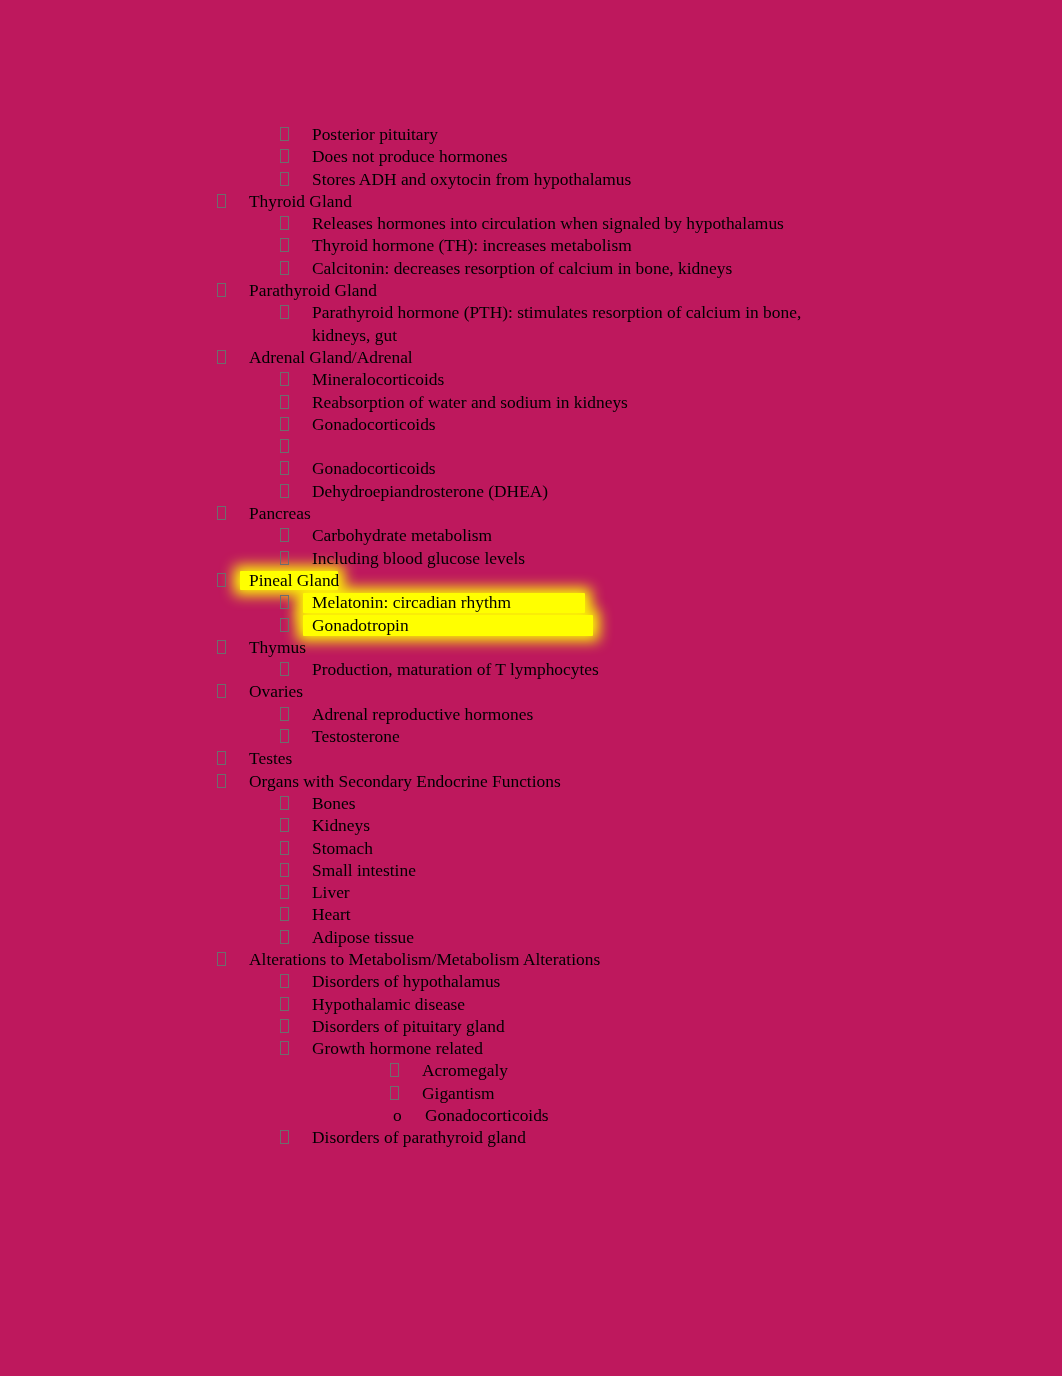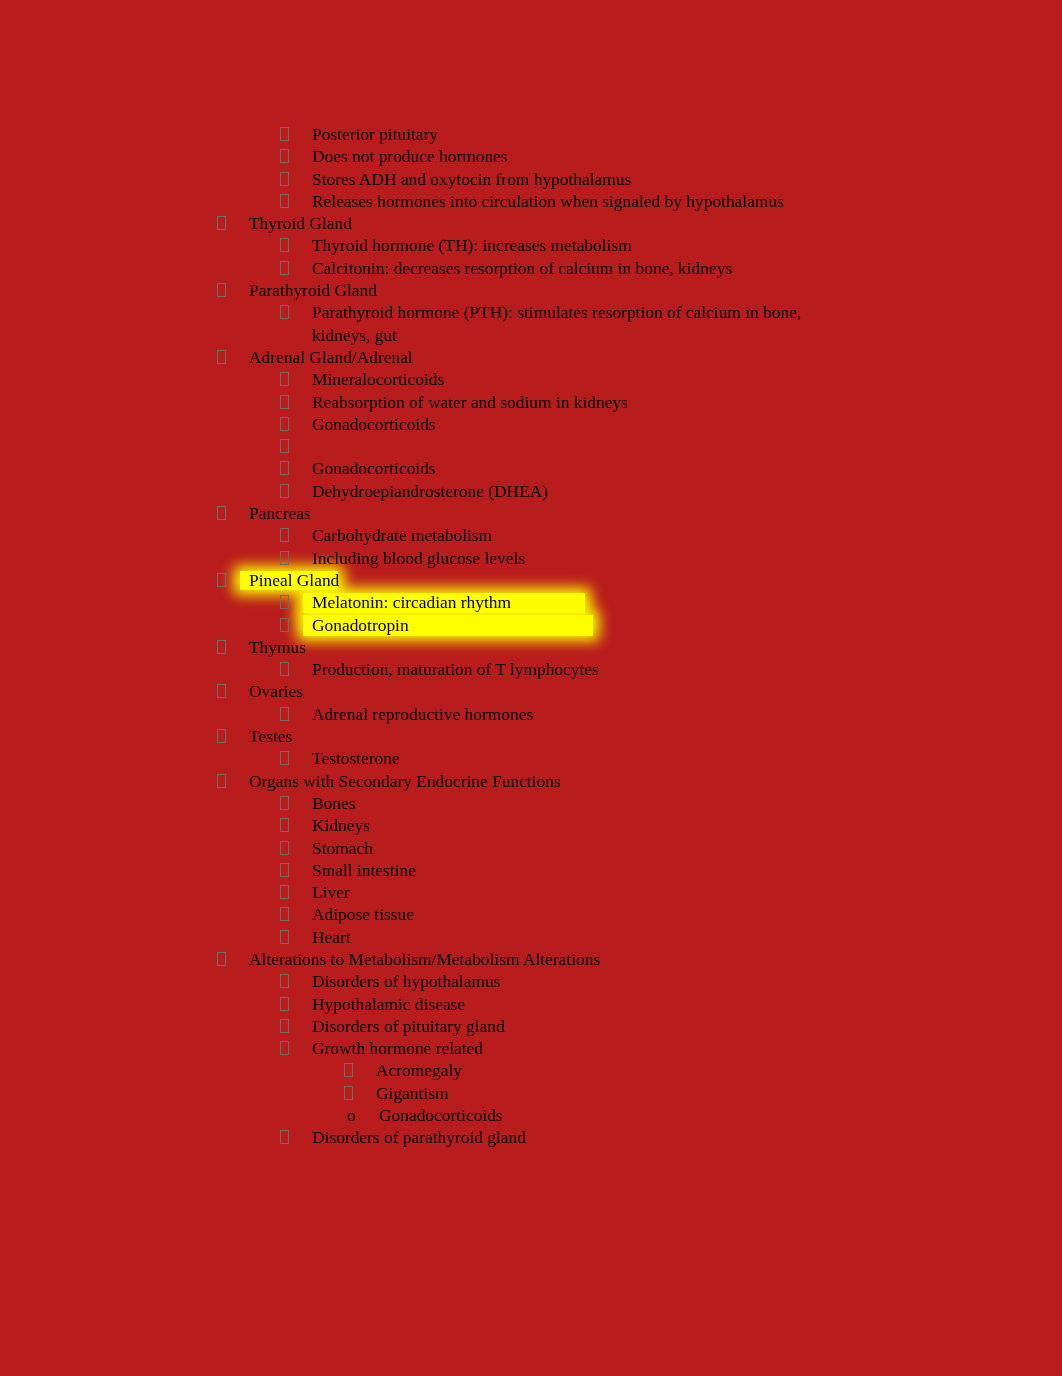--- a/index.html
+++ b/index.html
@@ -10,21 +10,21 @@
   }
   body {
     font-family: "Liberation Serif", "DejaVu Serif", serif;
     color: #000000;
     -webkit-font-smoothing: antialiased;
   }
   .page {
     position: relative;
     width: 1062px;
     height: 1376px;
-    background: #b91c1c;
+    background: #be185d;
     overflow: hidden;
   }
   
   .highlight-layer {
     position: absolute;
     inset: 0;
     pointer-events: none;
     z-index: 0;
   }
   .hl {
@@ -79,21 +79,21 @@
     padding-left: 3px;
   }
   .row-text {
     flex: 1 1 auto;
     min-width: 0;
   }
 
   
   .lvl1 { padding-left: 217px; }
   .lvl2 { padding-left: 280px; }
-  .lvl3 { padding-left: 344px; }
+  .lvl3 { padding-left: 344px; margin-left: 46px; }
 
   .lvl1 .row-text { max-width: 572px; }
   .lvl2 .row-text { max-width: 510px; }
   .lvl3 .row-text { max-width: 446px; }
 </style>
 </head>
 <body>
 
 <div class="page">
 
@@ -103,22 +103,22 @@
       <div class="hl" style="left: 297px; top: 588px; width: 294px; height: 30px;"></div>
       <div class="hl-core" style="left: 303px; top: 593px; width: 282px; height: 20px;"></div>
       <div class="hl" style="left: 297px; top: 610px; width: 302px; height: 31px;"></div>
       <div class="hl-core" style="left: 303px; top: 615px; width: 290px; height: 21px;"></div>
     </div>
 
   <div class="outline" id="outline-list" style="padding-top: 123px;">
       <div class="row lvl2"><span class="bullet tofu"></span><span class="row-text">Posterior pituitary</span></div>
       <div class="row lvl2"><span class="bullet tofu"></span><span class="row-text">Does not produce hormones</span></div>
       <div class="row lvl2"><span class="bullet tofu"></span><span class="row-text">Stores ADH and oxytocin from hypothalamus</span></div>
+      <div class="row lvl1"><span class="bullet tofu"></span><span class="row-text">Thyroid Gland</span></div>
       <div class="row lvl2"><span class="bullet tofu"></span><span class="row-text">Releases hormones into circulation when signaled by hypothalamus</span></div>
-      <div class="row lvl1"><span class="bullet tofu"></span><span class="row-text">Thyroid Gland</span></div>
       <div class="row lvl2"><span class="bullet tofu"></span><span class="row-text">Thyroid hormone (TH): increases metabolism</span></div>
       <div class="row lvl2"><span class="bullet tofu"></span><span class="row-text">Calcitonin: decreases resorption of calcium in bone, kidneys</span></div>
       <div class="row lvl1"><span class="bullet tofu"></span><span class="row-text">Parathyroid Gland</span></div>
       <div class="row lvl2"><span class="bullet tofu"></span><span class="row-text">Parathyroid hormone (PTH): stimulates resorption of calcium in bone, kidneys, gut</span></div>
       <div class="row lvl1"><span class="bullet tofu"></span><span class="row-text">Adrenal Gland/Adrenal</span></div>
       <div class="row lvl2"><span class="bullet tofu"></span><span class="row-text">Mineralocorticoids</span></div>
       <div class="row lvl2"><span class="bullet tofu"></span><span class="row-text">Reabsorption of water and sodium in kidneys</span></div>
       <div class="row lvl2"><span class="bullet tofu"></span><span class="row-text">Gonadocorticoids</span></div>
       <div class="row lvl2"><span class="bullet tofu"></span></div>
       <div class="row lvl2"><span class="bullet tofu"></span><span class="row-text">Gonadocorticoids</span></div>
@@ -126,30 +126,30 @@
       <div class="row lvl1"><span class="bullet tofu"></span><span class="row-text">Pancreas</span></div>
       <div class="row lvl2"><span class="bullet tofu"></span><span class="row-text">Carbohydrate metabolism</span></div>
       <div class="row lvl2"><span class="bullet tofu"></span><span class="row-text">Including blood glucose levels</span></div>
       <div class="row lvl1"><span class="bullet tofu"></span><span class="row-text">Pineal Gland</span></div>
       <div class="row lvl2"><span class="bullet tofu"></span><span class="row-text">Melatonin: circadian rhythm</span></div>
       <div class="row lvl2"><span class="bullet tofu"></span><span class="row-text">Gonadotropin</span></div>
       <div class="row lvl1"><span class="bullet tofu"></span><span class="row-text">Thymus</span></div>
       <div class="row lvl2"><span class="bullet tofu"></span><span class="row-text">Production, maturation of T lymphocytes</span></div>
       <div class="row lvl1"><span class="bullet tofu"></span><span class="row-text">Ovaries</span></div>
       <div class="row lvl2"><span class="bullet tofu"></span><span class="row-text">Adrenal reproductive hormones</span></div>
+      <div class="row lvl2"><span class="bullet tofu"></span><span class="row-text">Testosterone</span></div>
       <div class="row lvl1"><span class="bullet tofu"></span><span class="row-text">Testes</span></div>
-      <div class="row lvl2"><span class="bullet tofu"></span><span class="row-text">Testosterone</span></div>
       <div class="row lvl1"><span class="bullet tofu"></span><span class="row-text">Organs with Secondary Endocrine Functions</span></div>
       <div class="row lvl2"><span class="bullet tofu"></span><span class="row-text">Bones</span></div>
       <div class="row lvl2"><span class="bullet tofu"></span><span class="row-text">Kidneys</span></div>
       <div class="row lvl2"><span class="bullet tofu"></span><span class="row-text">Stomach</span></div>
       <div class="row lvl2"><span class="bullet tofu"></span><span class="row-text">Small intestine</span></div>
       <div class="row lvl2"><span class="bullet tofu"></span><span class="row-text">Liver</span></div>
+      <div class="row lvl2"><span class="bullet tofu"></span><span class="row-text">Heart</span></div>
       <div class="row lvl2"><span class="bullet tofu"></span><span class="row-text">Adipose tissue</span></div>
-      <div class="row lvl2"><span class="bullet tofu"></span><span class="row-text">Heart</span></div>
       <div class="row lvl1"><span class="bullet tofu"></span><span class="row-text">Alterations to Metabolism/Metabolism Alterations</span></div>
       <div class="row lvl2"><span class="bullet tofu"></span><span class="row-text">Disorders of hypothalamus</span></div>
       <div class="row lvl2"><span class="bullet tofu"></span><span class="row-text">Hypothalamic disease</span></div>
       <div class="row lvl2"><span class="bullet tofu"></span><span class="row-text">Disorders of pituitary gland</span></div>
       <div class="row lvl2"><span class="bullet tofu"></span><span class="row-text">Growth hormone related</span></div>
       <div class="row lvl3"><span class="bullet tofu"></span><span class="row-text">Acromegaly</span></div>
       <div class="row lvl3"><span class="bullet tofu"></span><span class="row-text">Gigantism</span></div>
       <div class="row lvl3"><span class="bullet circle">o</span><span class="row-text">Gonadocorticoids</span></div>
       <div class="row lvl2"><span class="bullet tofu"></span><span class="row-text">Disorders of parathyroid gland</span></div>
     </div>

